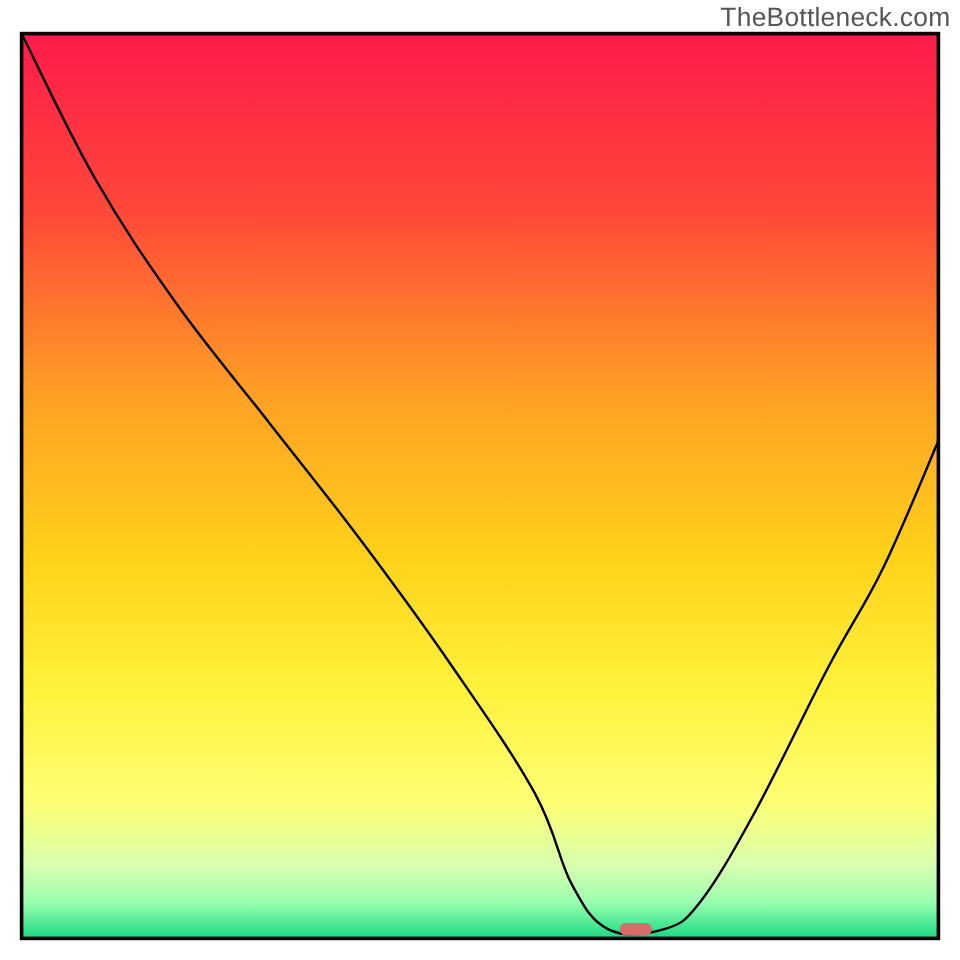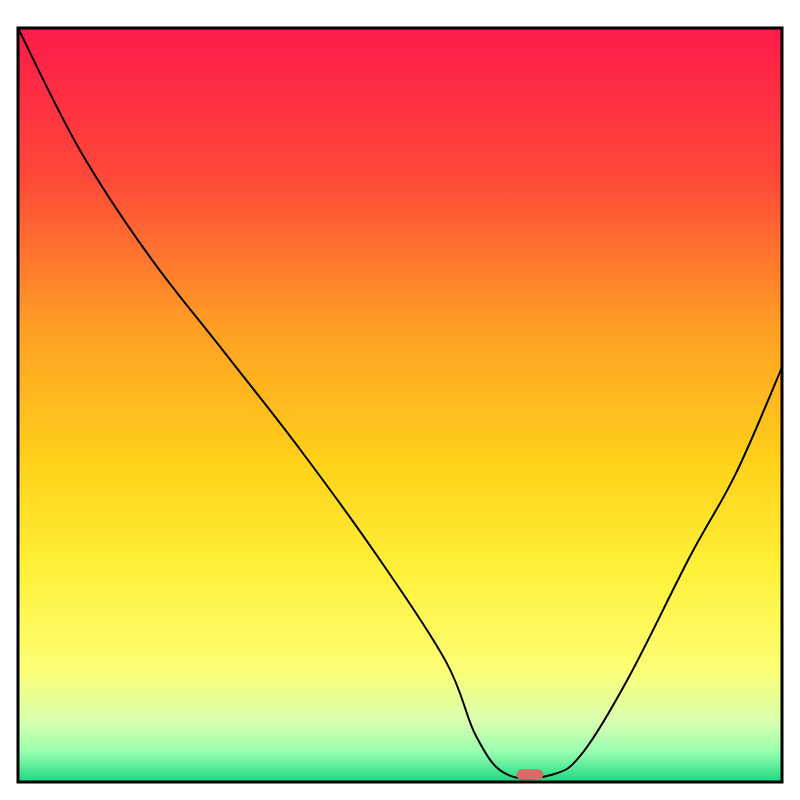--- a/index.html
+++ b/index.html
@@ -28,20 +28,21 @@
   svg.main {
     position: absolute;
     top: 0;
     left: 0;
   }
 </style>
 </head>
 <body>
 
 <div class="chart-container">
+  <div class="watermark">TheBottleneck.com</div>
   <svg class="main" width="800" height="800" viewBox="0 0 800 800">
     <defs>
       <linearGradient id="bg-grad" x1="0" y1="0" x2="0" y2="1">
           <stop offset="0%" stop-color="#ff1a4b"></stop>
           <stop offset="20%" stop-color="#ff4938"></stop>
           <stop offset="40%" stop-color="#ffa024"></stop>
           <stop offset="57.99999999999999%" stop-color="#ffd21a"></stop>
           <stop offset="72%" stop-color="#fff13a"></stop>
           <stop offset="85%" stop-color="#fdff74"></stop>
           <stop offset="92%" stop-color="#d8ffb0"></stop>

